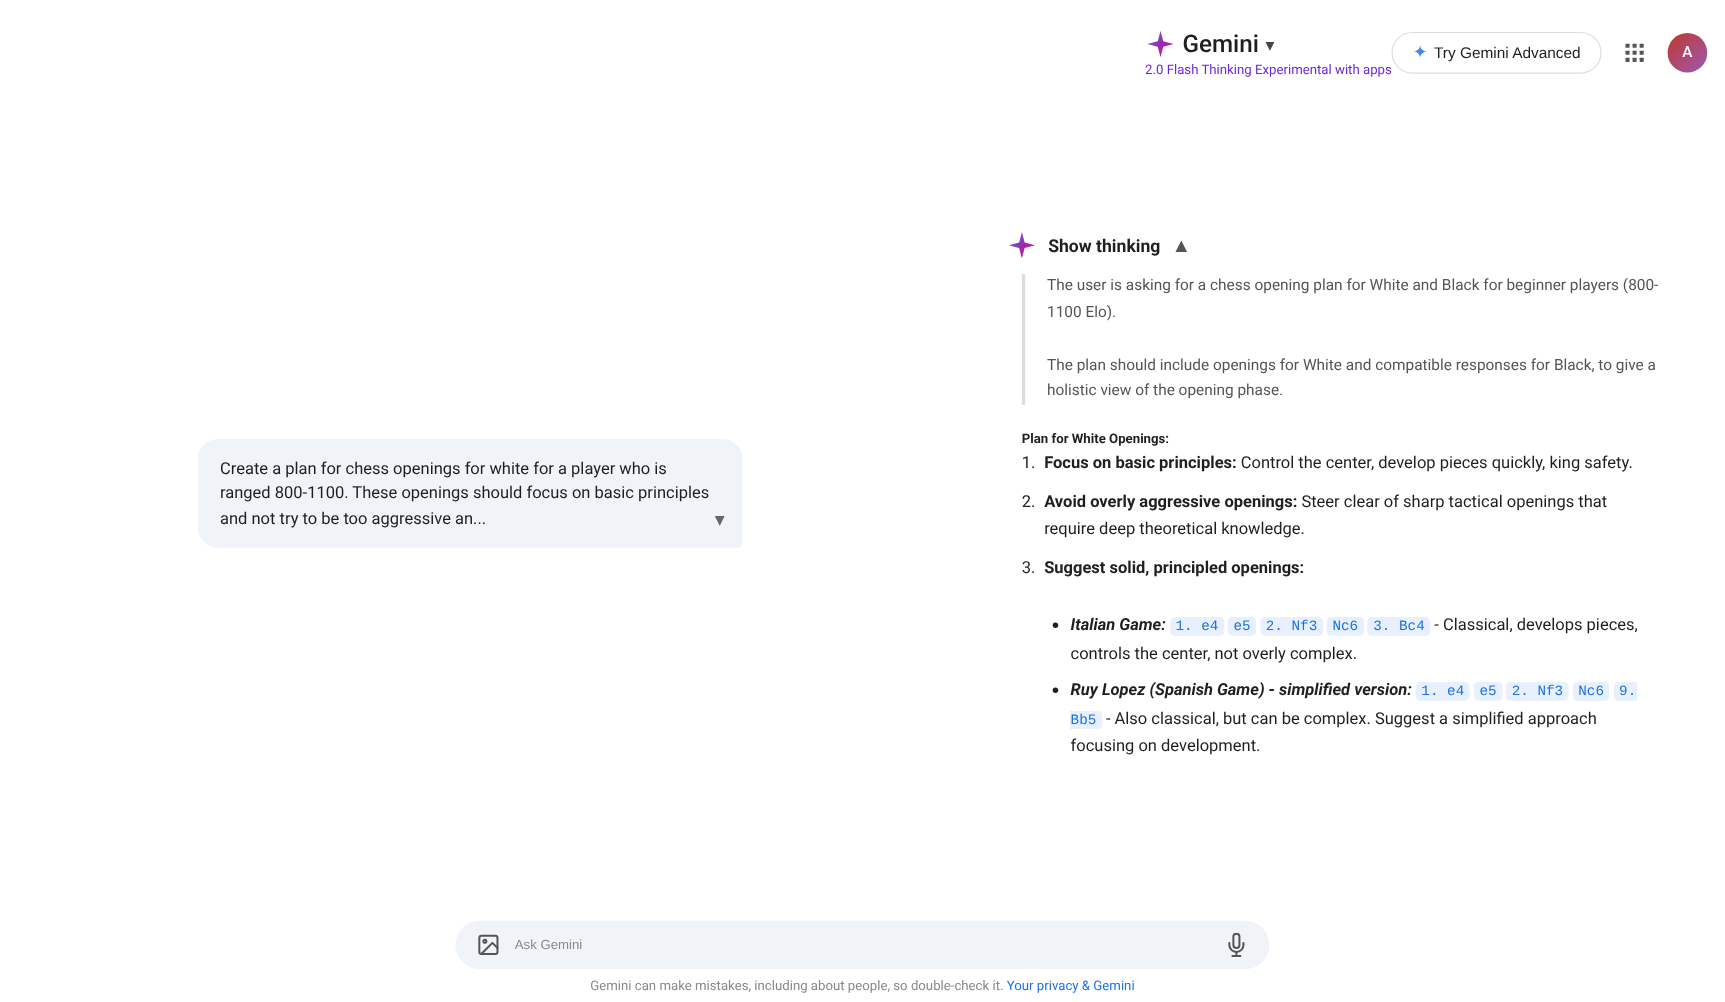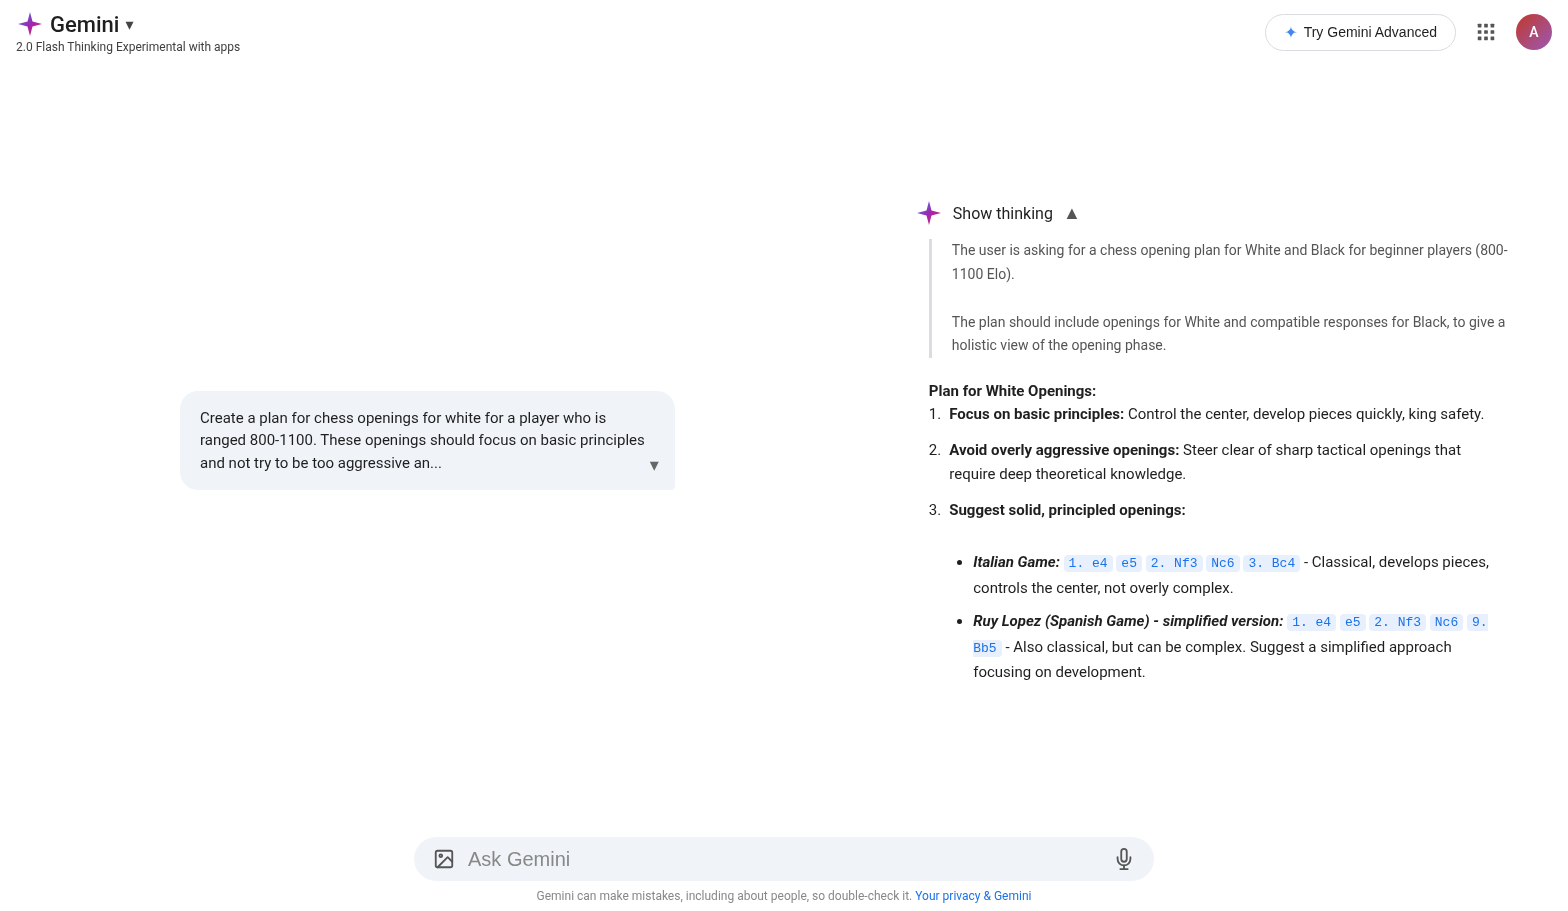--- a/index.html
+++ b/index.html
@@ -11,44 +11,45 @@
       width: 1568px;
       overflow: hidden;
       display: flex;
       flex-direction: column;
     }
 
     
     .header {
       display: flex;
       align-items: center;
-      justify-content: space-between;
+      justify-content: flex-end;
       padding: 8px 16px;
       height: 64px;
       flex-shrink: 0;
+      margin-top: 16px;
     }
     .header-left {
       display: flex;
       flex-direction: column;
     }
     .gemini-title {
       display: flex;
       align-items: center;
       gap: 6px;
       font-size: 22px;
       font-weight: 500;
       color: #1f1f1f;
     }
     .gemini-title .chevron {
       font-size: 16px;
       color: #444;
     }
     .gemini-subtitle {
       font-size: 12px;
-      color: #404040;
+      color: #6d28d9;
       margin-top: 2px;
     }
     .header-right {
       display: flex;
       align-items: center;
       gap: 12px;
     }
     .try-advanced-btn {
       display: flex;
       align-items: center;
@@ -143,21 +144,21 @@
       margin-bottom: 12px;
     }
     .gemini-star-icon {
       width: 28px;
       height: 28px;
       flex-shrink: 0;
     }
     .show-thinking-label {
       font-size: 16px;
       color: #1f1f1f;
-      font-weight: 400;
+      font-weight: 700;
     }
     .chevron-up {
       font-size: 18px;
       color: #555;
       cursor: pointer;
     }
 
     
     .thinking-box {
       border-left: 3px solid #dadce0;
@@ -169,21 +170,21 @@
       font-size: 14px;
       color: #555;
       line-height: 1.7;
     }
 
     
     .plan-section {
       padding-left: 14px;
     }
     .plan-title {
-      font-size: 15px;
+      font-size: 12px;
       font-weight: 700;
       color: #1f1f1f;
       margin-bottom: 2px;
     }
     .numbered-list {
       list-style: none;
       padding: 0;
       margin: 0;
     }
     .numbered-item {
@@ -250,21 +251,21 @@
       justify-content: center;
       color: #555;
       flex-shrink: 0;
       cursor: pointer;
     }
     .ask-input {
       flex: 1;
       background: transparent;
       border: none;
       outline: none;
-      font-size: 20px;
+      font-size: 12px;
       color: #4c1d95;
     }
     .ask-input::placeholder {
       color: #888;
     }
     .mic-icon {
       width: 28px;
       height: 28px;
       display: flex;
       align-items: center;

